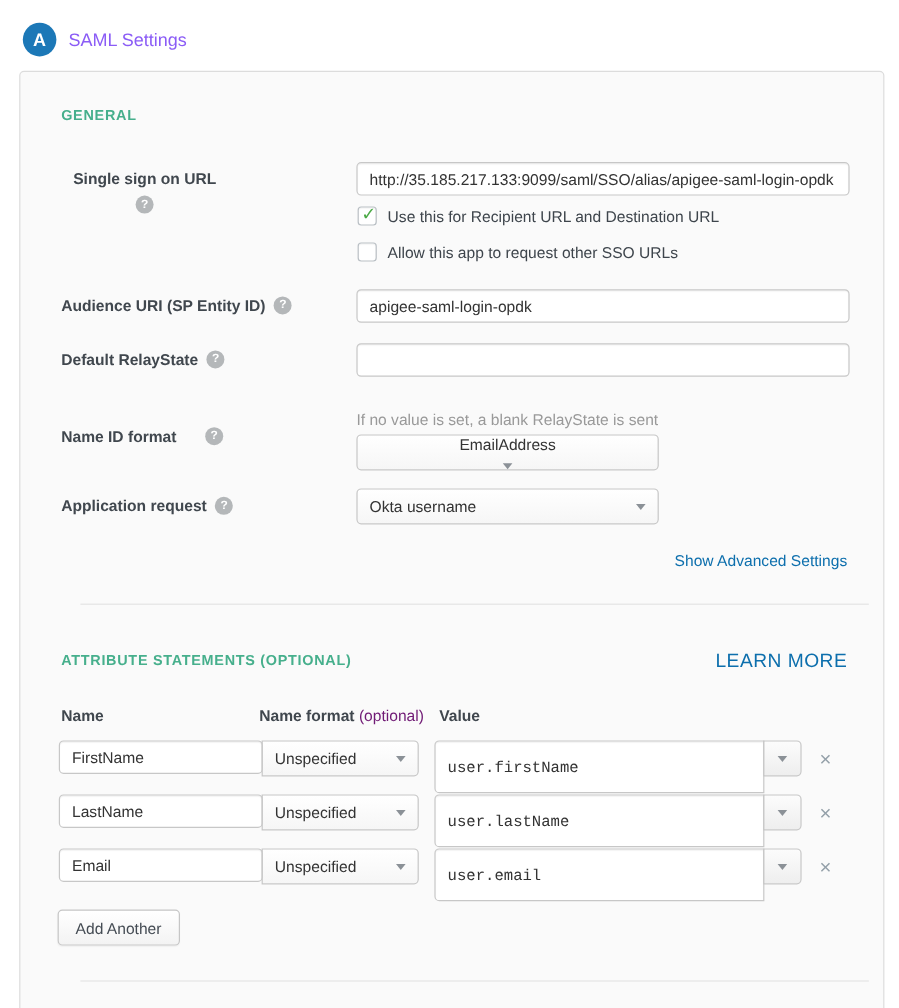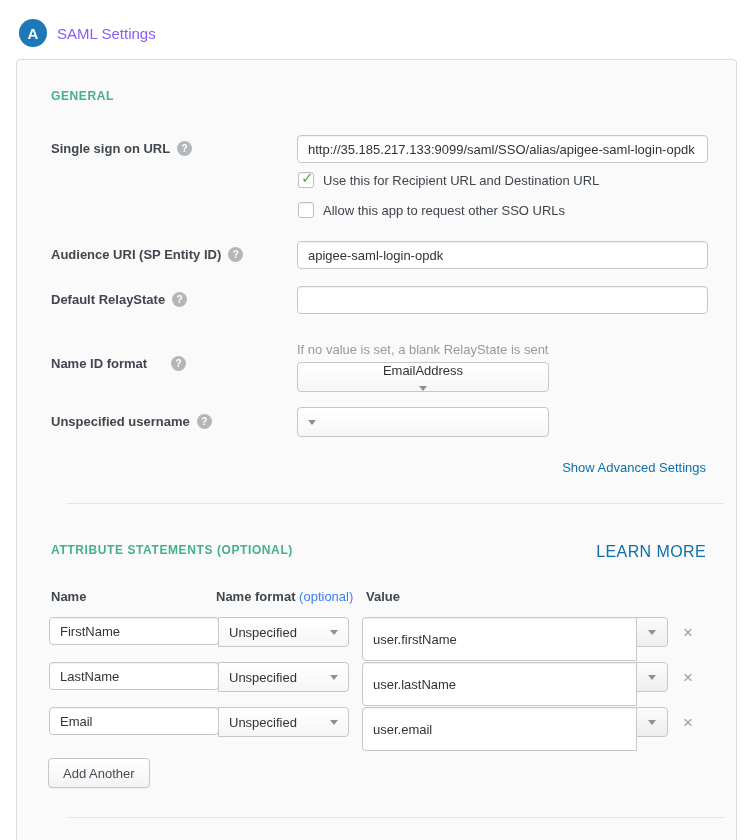--- a/index.html
+++ b/index.html
@@ -45,30 +45,30 @@
   .dropdown .dd-text { flex: 1; }
   .caret { width: 0; height: 0; border-left: 4px solid transparent; border-right: 4px solid transparent;
     border-top: 5px solid #8b9197; }
 
   .link { position: absolute; font-size: 13px; color: #0d6fad; cursor: pointer; text-decoration: none; }
   .link-caps { font-size: 16px; letter-spacing: 0.4px; }
 
   .divider { position: absolute; left: 50px; width: 657px; height: 1px; background: #e4e4e4; }
 
   .col-header { position: absolute; font-size: 13px; font-weight: 700; color: #40474e; }
-  .col-optional { font-weight: 400; color: #3b82f6; }
+  .col-optional { font-weight: 400; color: #701a75; }
 
   .attr-row-name { position: absolute; width: 170px; }
   .attr-row-format { position: absolute; width: 131px; border-top-left-radius: 0;
     border-bottom-left-radius: 0; }
   .value-combo { position: absolute; display: flex; height: 30px; }
   .value-combo input { flex: 1; height: 44px; border: 1px solid #c7c7c7;
     border-radius: 4px 0 0 4px; background: #fff; box-shadow: inset 0 1px 1px rgba(0,0,0,0.06);
     font-size: 13px; color: #333; padding: 0 10px; outline: none;
-    font-family: Liberation Sans, sans-serif; }
+    font-family: Liberation Mono, monospace; }
   .value-combo .combo-btn { width: 32px; height: 30px; margin-left: -1px;
     border: 1px solid #c7c7c7; border-radius: 0 4px 4px 0;
     background: linear-gradient(#fcfcfc, #eeeeee); display: flex; align-items: center;
     justify-content: center; cursor: pointer; }
   .row-close { position: absolute; font-size: 17px; color: #94a0a9; cursor: pointer;
     line-height: 1; }
 
   .btn { position: absolute; height: 30px; border: 1px solid #c6c6c6; border-radius: 4px;
     background: linear-gradient(#ffffff, #f3f3f3); font-size: 13px; color: #454c54;
     padding: 0 14px; cursor: pointer; box-shadow: 0 1px 1px rgba(0,0,0,0.04);
@@ -79,21 +79,21 @@
 
 <div id="stage">
 
   <div class="step-badge">A</div>
   <div class="page-title">SAML Settings</div>
 
   <div class="panel">
 
     <div class="section-title" style="left:34px;top:29px;">GENERAL</div>
 
-    <div class="field-label" style="left:34px;top:81px;">
+    <div class="field-label" style="left:44px;top:81px;flex-direction:column;">
       <span>Single sign on URL</span>
       <span class="help-icon">?</span>
     </div>
     <input class="text-input" style="left: 280px; top: 75px; width: 411px;" type="text" value="http://35.185.217.133:9099/saml/SSO/alias/apigee-saml-login-opdk">
 
     <div class="checkbox-row" style="left:281px;top:112px;">
       <span class="checkbox-box">
         <span class="check">✓</span>
       </span>
       <span class="checkbox-label">Use this for Recipient URL and Destination URL</span>
@@ -120,24 +120,25 @@
     <div class="field-label" style="left:34px;top:296px;gap:24px;">
       <span>Name ID format</span>
       <span class="help-icon">?</span>
     </div>
     <div class="dropdown" style="left:280px;top:302px;width:252px;flex-direction:column;">
       <span class="dd-text">EmailAddress</span>
       <span class="caret"></span>
     </div>
 
     <div class="field-label" style="left:34px;top:354px;">
-      <span>Unspecified username</span>
+      <span>Application request</span>
       <span class="help-icon">?</span>
     </div>
     <div class="dropdown" style="left:280px;top:347px;width:252px;">
+      <span class="dd-text">Okta username</span>
       <span class="caret"></span>
     </div>
 
     <a class="link" style="right:30px;top:400px;">Show Advanced Settings</a>
 
     <div class="divider" style="top:443px;"></div>
 
     <div class="section-title" style="left:34px;top:483px;">ATTRIBUTE STATEMENTS (OPTIONAL)</div>
     <a class="link link-caps" style="right:30px;top:483px;">LEARN MORE</a>
 

